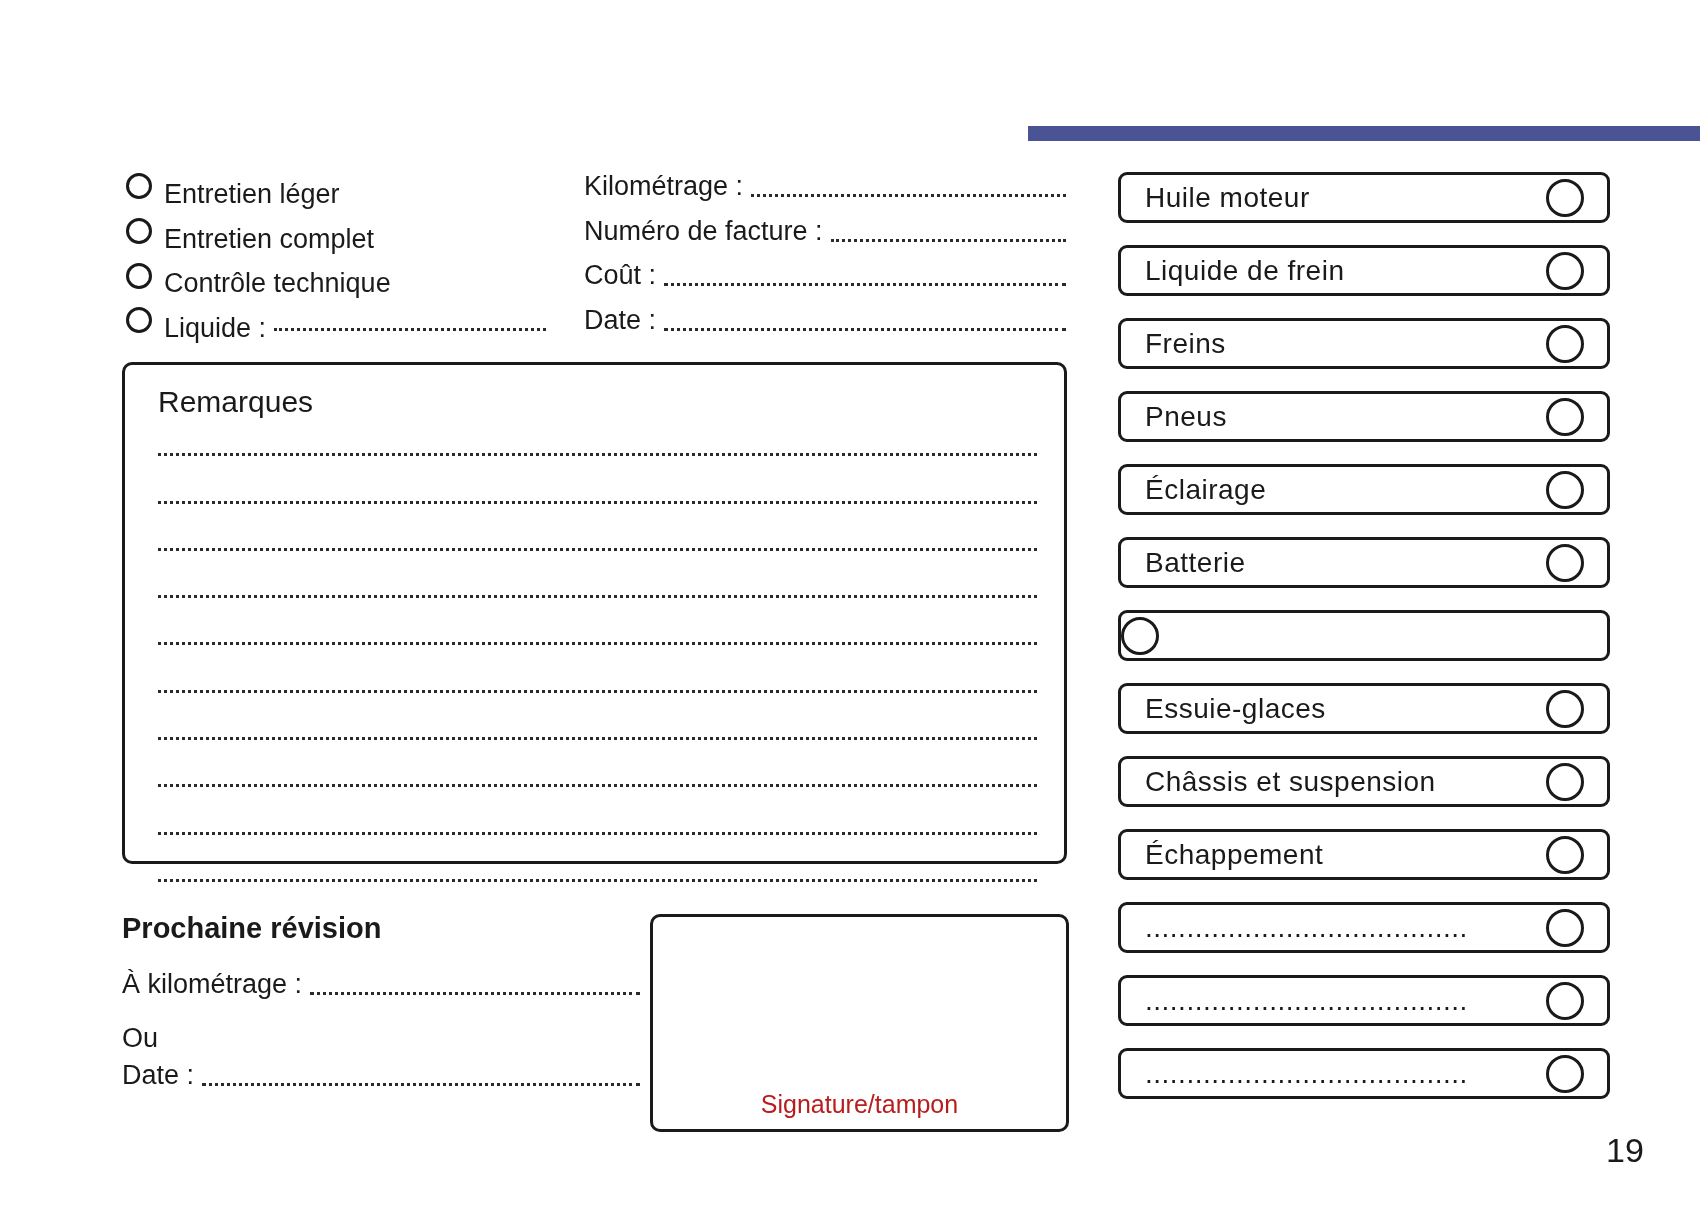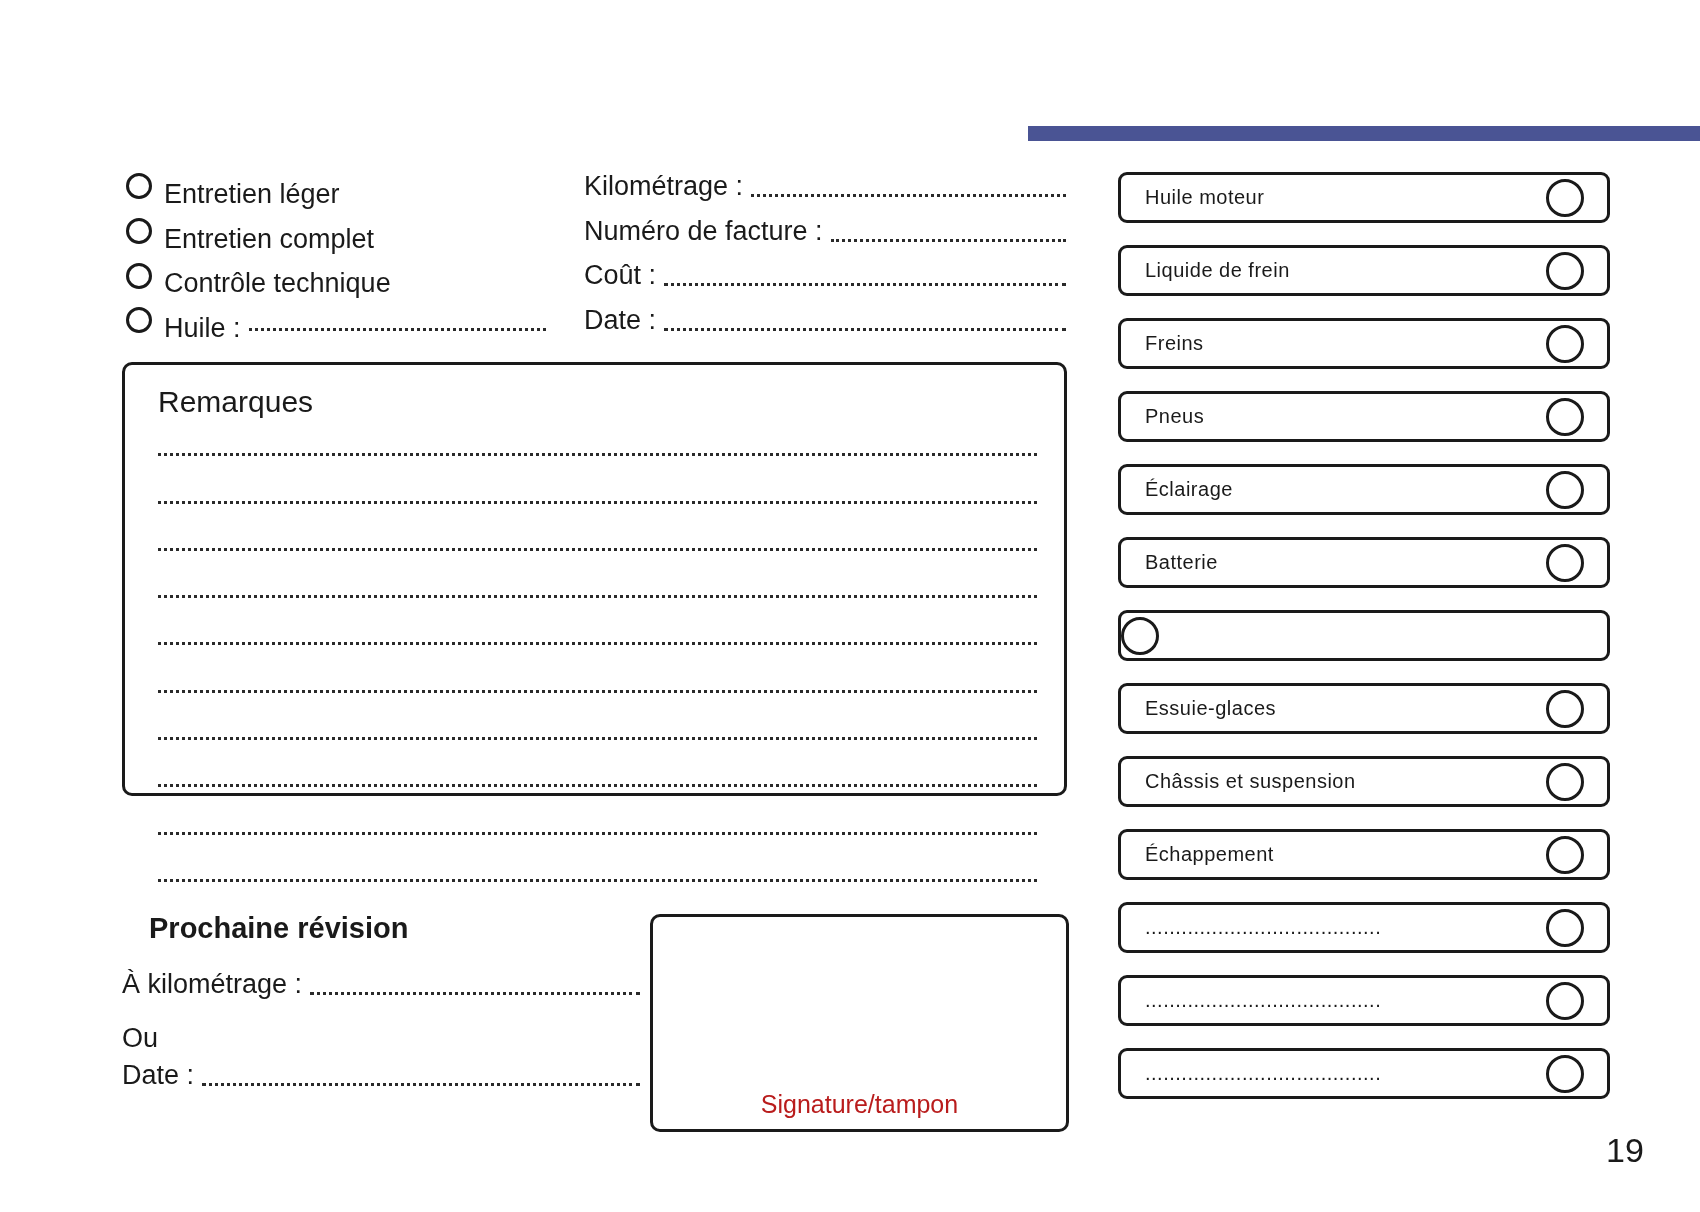--- a/index.html
+++ b/index.html
@@ -19,29 +19,29 @@
   .service-label { font-size:27px; white-space:nowrap;margin-top:16px; }
   .dot-fill { flex:1; height:0; border-bottom:3px dotted #2a2a2a; margin-left:8px; position:relative; top:9px; }
 
   
   .invoice-fields { position:absolute; left:584px; top:164px; width:482px; }
   .invoice-row { display:flex; align-items:center; height:44.7px; }
   .invoice-label { font-size:27px; white-space:nowrap; }
 
   
   .remarks-box {
-    position:absolute; left:122px; top:362px; width:945px; height:434px;
+    position:absolute; left:122px; top:362px; width:945px; height:502px;
     border:3px solid #1a1a1a; border-radius:10px; box-sizing:border-box;
   }
   .remarks-title { position:absolute; left:33px; top:20px; font-size:30px; }
   .remarks-lines { position:absolute; left:33px; right:27px; top:44px; }
   .remarks-line { height:44.3px; border-bottom:3px dotted #2a2a2a; }
 
   
-  .next-title { position:absolute; left:122px; top:912px; font-size:29px; font-weight:bold;margin-left:27px; }
+  .next-title { position:absolute; left:122px; top:912px; font-size:29px; font-weight:bold; }
   .next-row { position:absolute; left:122px; display:flex; align-items:center; height:36px; }
   .next-row .label { font-size:27px; white-space:nowrap; }
   .next-row-mileage { top:966px; width:518px; }
   .next-row-or { top:1012px;margin-top:8px; }
   .next-row-date { top:1057px; width:518px; }
 
   
   .signature-box {
     position:absolute; left:650px; top:914px; width:419px; height:218px;
     border:3px solid #1a1a1a; border-radius:10px; box-sizing:border-box;
@@ -52,21 +52,21 @@
   }
 
   
   .checklist { position:absolute; left:1118px; top:172px; width:492px; height:928px; }
   .check-box {
     position:absolute; left:0; width:492px; height:51px;
     border:3px solid #1a1a1a; border-radius:9px; box-sizing:border-box;
     display:flex; align-items:center; background:#fff;
   }
   .check-label {
-    margin-left:24px; font-size:20px; white-space:nowrap; overflow:hidden; flex:1;
+    margin-left:24px; font-size:28px; white-space:nowrap; overflow:hidden; flex:1;
     letter-spacing:0.5px;
   }
   .check-circle {
     width:38px; height:38px; border:3px solid #1a1a1a; border-radius:50%;
     margin-right:23px; flex:none; box-sizing:border-box; background:#fff;
   }
 
   .page-number { position:absolute; left:1585px; top:1131px; width:80px; text-align:center; font-size:34px; }
 </style>
 </head>
@@ -84,21 +84,21 @@
     <div class="service-row">
       <span class="radio-circle"></span>
       <span class="service-label">Entretien complet</span>
     </div>
     <div class="service-row">
       <span class="radio-circle"></span>
       <span class="service-label">Contrôle technique</span>
     </div>
     <div class="service-row">
       <span class="radio-circle"></span>
-      <span class="service-label">Huile :</span>
+      <span class="service-label">Liquide :</span>
       <span class="dot-fill"></span>
     </div>
   </div>
 
   <div class="invoice-fields">
     <div class="invoice-row">
       <span class="invoice-label">Kilométrage :</span>
       <span class="dot-fill"></span>
     </div>
     <div class="invoice-row">

